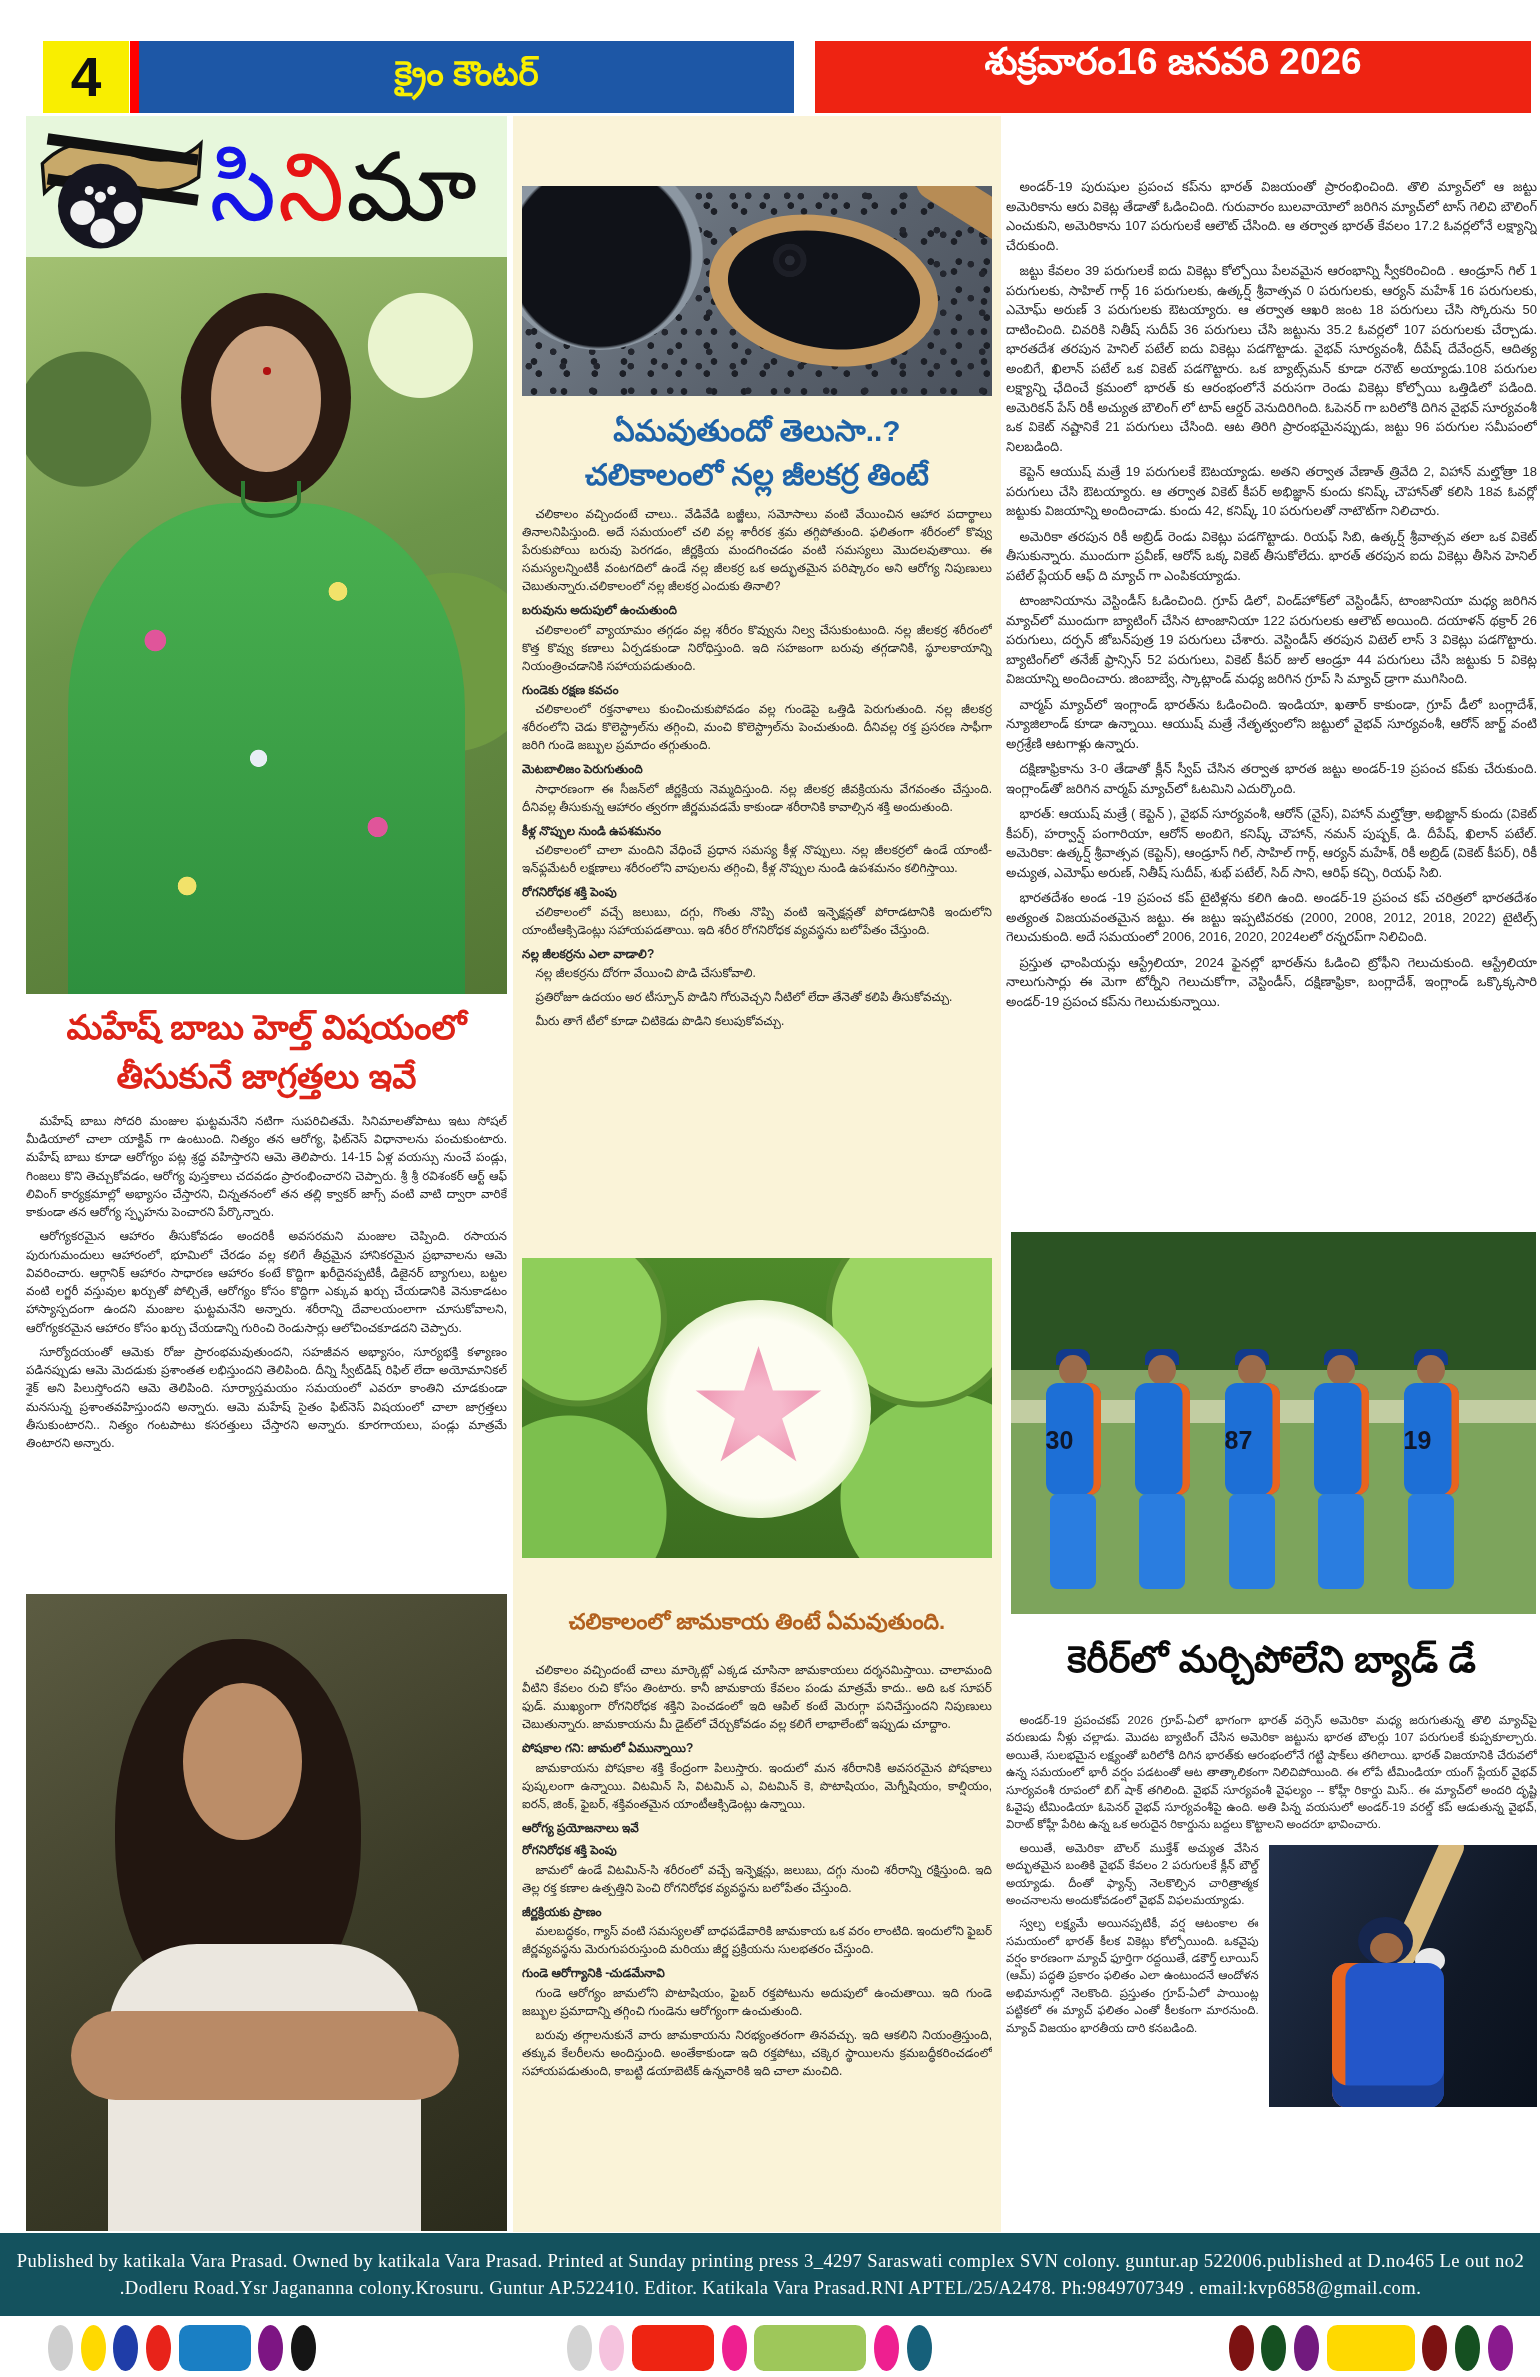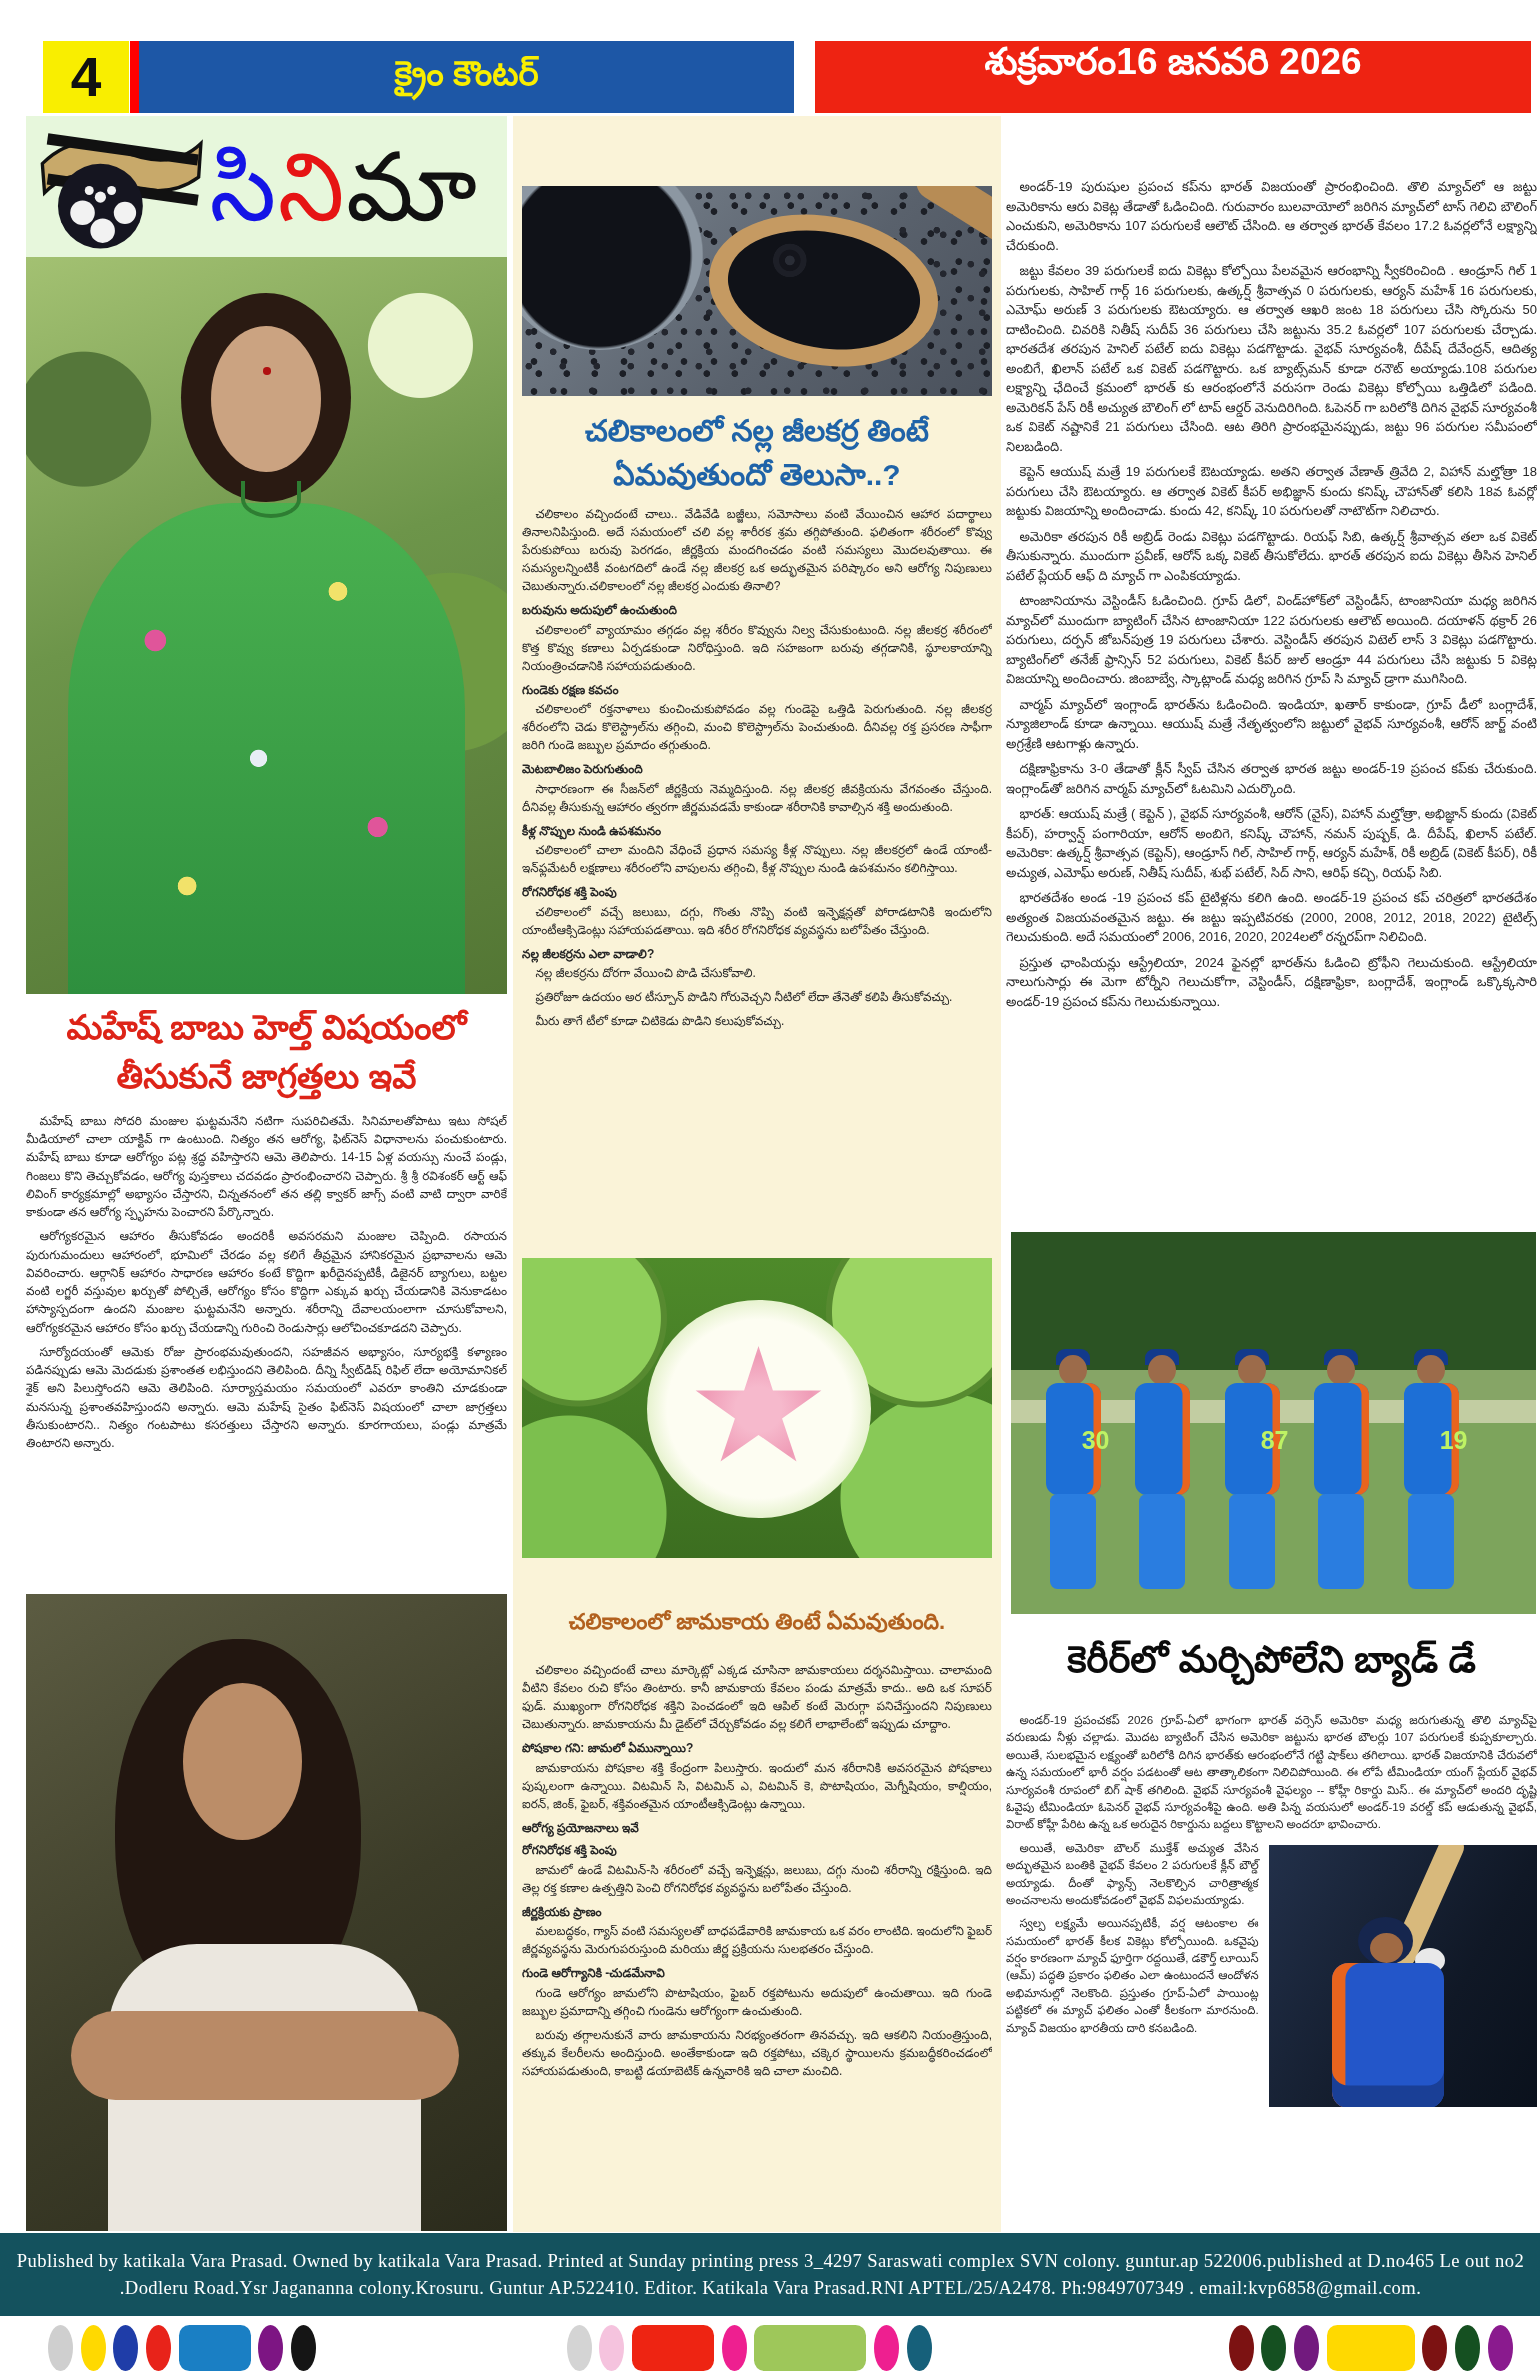--- a/index.html
+++ b/index.html
@@ -103,21 +103,21 @@
   .body-match{position:absolute;left:1006px;top:177px;width:531px;height:1047px;font-size:13px;line-height:1.5;}
 
   .photo-team{left:1011px;top:1232px;width:525px;height:382px;
     background:linear-gradient(#2b5323 0 36%,#86a566 36% 44%,#c2cda2 44% 50%,#7da45c 50% 100%);}
   .player{position:absolute;bottom:13.4px;width:64px;height:246px;}
   .p-head{position:absolute;left:18px;top:0;width:28px;height:30px;border-radius:50%;background:#9c6b4a;}
   .p-cap{position:absolute;left:15px;top:-6px;width:34px;height:16.4px;border-radius:9px 9px 0 0;background:#123a8c;}
   .p-shirt{position:absolute;left:4.5px;top:28px;width:55px;height:112px;border-radius:12px;background:#1d6fd6;
     box-shadow:inset -7.5px 0 0 #e8641e;}
   .p-legs{position:absolute;left:9px;top:139px;width:46px;height:95px;border-radius:7.5px;background:#2a7de0;}
-  .p-num{position:absolute;left:0;top:43px;width:64px;text-align:right;color:#bef264;font-weight:700;font-size:25px;}
+  .p-num{position:absolute;left:0;top:43px;width:64px;text-align:left;color:#0f172a;font-weight:700;font-size:25px;}
 
   .headline-badday{position:absolute;left:1006px;top:1639px;width:531px;height:60px;color:#0b0b0b;
     font-weight:700;font-size:37px;text-align:center;overflow:hidden;}
   .body-badday{position:absolute;left:1006px;top:1711px;width:531px;height:518px;font-size:11.6px;line-height:1.5;}
   .photo-batsman{position:relative;float:right;width:268px;height:262px;margin:6px 0 0 10.4px;overflow:hidden;
     background:linear-gradient(120deg,#22304a,#101826 65%,#0a111c);}
   .bm-bat{position:absolute;left:146px;top:-15px;width:25px;height:142px;border-radius:12px;background:#d8b97c;transform:rotate(24deg);}
   .bm-helmet{position:absolute;left:89px;top:72px;width:55px;height:48px;border-radius:50%;background:#16264e;}
   .bm-face{position:absolute;left:101px;top:88px;width:33px;height:30px;border-radius:50%;background:#a06a44;}
   .bm-jersey{position:absolute;left:63px;top:118px;width:112px;height:145px;border-radius:16.4px;background:#2356c9;
@@ -198,22 +198,22 @@
   <div class="col-mid-bg"></div>
 
   <div class="photo photo-cumin">
     <div class="cu-bowl"></div>
     <div class="cu-handle"></div>
     <div class="cu-spoon"></div>
     <div class="cu-seeds"></div>
   </div>
 
   <div class="headline-cumin">
+    <div>ఏమవుతుందో తెలుసా..?</div>
     <div>చలికాలంలో నల్ల జీలకర్ర తింటే</div>
-    <div>ఏమవుతుందో తెలుసా..?</div>
   </div>
 
   <div class="body-text body-cumin">
     <p>చలికాలం వచ్చిందంటే చాలు.. వేడివేడి బజ్జీలు, సమోసాలు వంటి వేయించిన ఆహార పదార్థాలు తినాలనిపిస్తుంది. అదే సమయంలో చలి వల్ల శారీరక శ్రమ తగ్గిపోతుంది. ఫలితంగా శరీరంలో కొవ్వు పేరుకుపోయి బరువు పెరగడం, జీర్ణక్రియ మందగించడం వంటి సమస్యలు మొదలవుతాయి. ఈ సమస్యలన్నింటికీ వంటగదిలో ఉండే నల్ల జీలకర్ర ఒక అద్భుతమైన పరిష్కారం అని ఆరోగ్య నిపుణులు చెబుతున్నారు.చలికాలంలో నల్ల జీలకర్ర ఎందుకు తినాలి?</p>
     <div class="subhead">బరువును అదుపులో ఉంచుతుంది</div>
     <p>చలికాలంలో వ్యాయామం తగ్గడం వల్ల శరీరం కొవ్వును నిల్వ చేసుకుంటుంది. నల్ల జీలకర్ర శరీరంలో కొత్త కొవ్వు కణాలు ఏర్పడకుండా నిరోధిస్తుంది. ఇది సహజంగా బరువు తగ్గడానికి, స్థూలకాయాన్ని నియంత్రించడానికి సహాయపడుతుంది.</p>
     <div class="subhead">గుండెకు రక్షణ కవచం</div>
     <p>చలికాలంలో రక్తనాళాలు కుంచించుకుపోవడం వల్ల గుండెపై ఒత్తిడి పెరుగుతుంది. నల్ల జీలకర్ర శరీరంలోని చెడు కొలెస్ట్రాల్‌ను తగ్గించి, మంచి కొలెస్ట్రాల్‌ను పెంచుతుంది. దీనివల్ల రక్త ప్రసరణ సాఫీగా జరిగి గుండె జబ్బుల ప్రమాదం తగ్గుతుంది.</p>
     <div class="subhead">మెటబాలిజం పెరుగుతుంది</div>
     <p>సాధారణంగా ఈ సీజన్‌లో జీర్ణక్రియ నెమ్మదిస్తుంది. నల్ల జీలకర్ర జీవక్రియను వేగవంతం చేస్తుంది. దీనివల్ల తీసుకున్న ఆహారం త్వరగా జీర్ణమవడమే కాకుండా శరీరానికి కావాల్సిన శక్తి అందుతుంది.</p>

